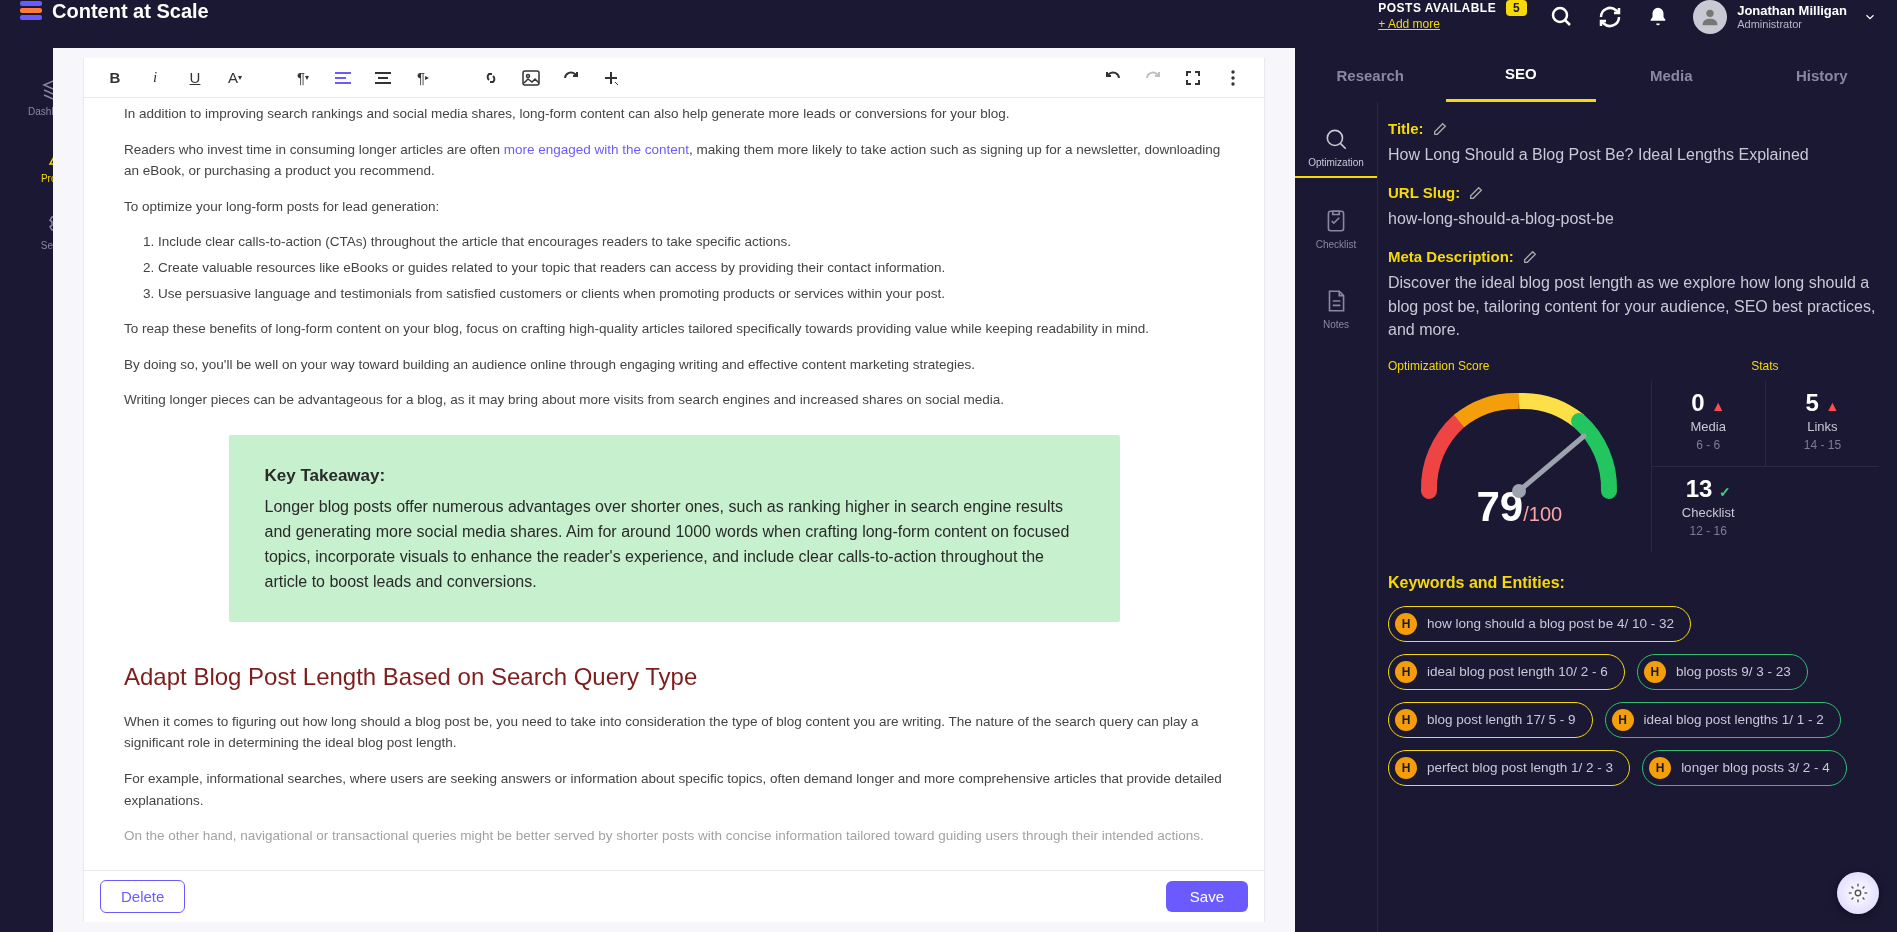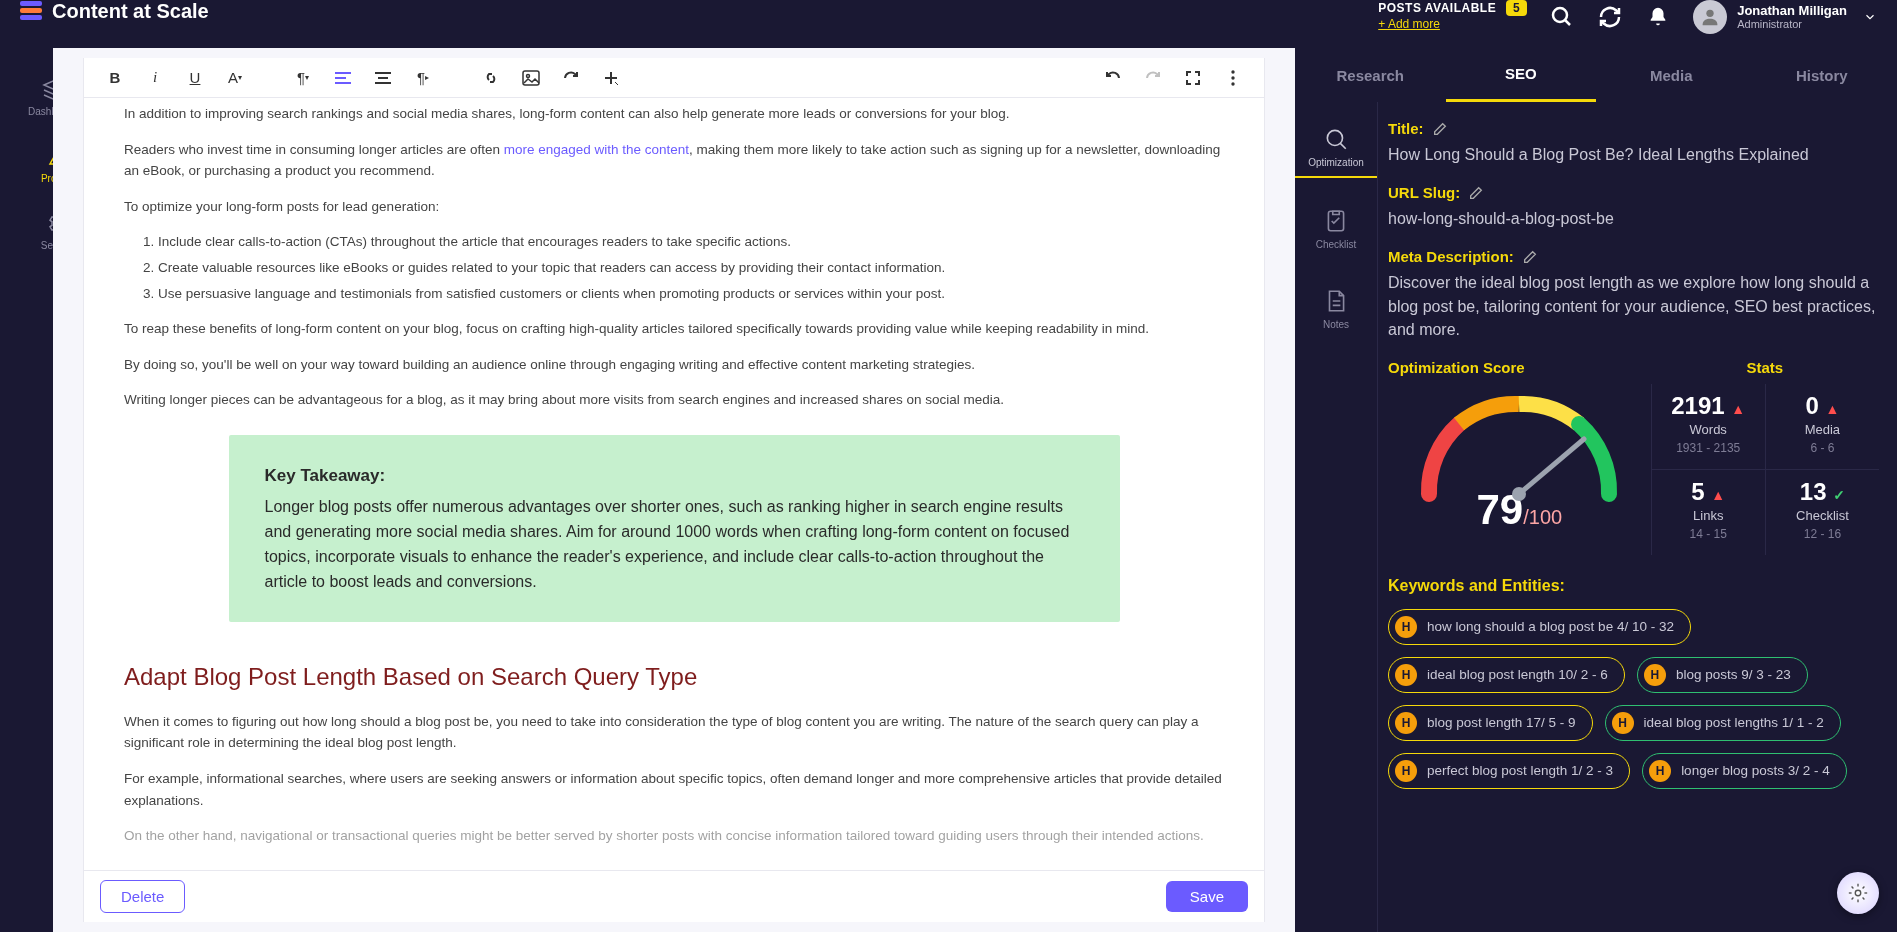--- a/index.html
+++ b/index.html
@@ -65,21 +65,21 @@
 .subnav .sitem.active { border-bottom:2px solid #f5d90a; color:#c9c8d6;}
 .subnav .sitem svg { width:26px; height:26px; }
 
 .seo-body { position:absolute; top:54px; left:75px; right:0; bottom:0; overflow:auto; padding:18px 18px 16px 18px; }
 .field-label { color:#f5d90a; font-weight:600; font-size:15px; display:flex; align-items:center; gap:8px; margin-bottom:6px;}
 .field-label svg { width:16px; height:16px; stroke:#aaa; }
 .field-value { color:#c9c8d6; font-size:16px; margin-bottom:18px; line-height:1.45;}
 
 .score-row { display:flex; margin-top:6px; }
 .score-left { flex:1.15; }
-.score-left .hdr, .stats-right .hdr { color:#f5d90a; font-weight:700; font-size:15px; margin-bottom:8px; text-align:left;}
+.score-left .hdr, .stats-right .hdr { color:#f5d90a; font-weight:400; font-size:12px; margin-bottom:8px; text-align:left;}
 .stats-right .hdr { text-align:center; }
 .gauge-wrap { position:relative; height:150px; display:flex; flex-direction:column; align-items:center; justify-content:flex-end;}
 .gauge-svg { position:absolute; top:0; left:50%; transform:translateX(-50%); }
 .score-num { font-size:42px; font-weight:700; color:#fff; }
 .score-num .denom { font-size:20px; color:#fca5a5; font-weight:400;margin-top:15px;}
 
 .stats-right { flex:1; display:flex; flex-direction:column;}
 .stat-grid { display:grid; grid-template-columns:1fr 1fr; }
 .stat-cell { text-align:center; padding:8px 4px 14px 4px; border-left:1px solid #2a2847;}
 .stat-cell:nth-child(2), .stat-cell:nth-child(4){ border-left:1px solid #2a2847;}
@@ -382,25 +382,20 @@
           </svg>
           <div class="score-num">
             <span>79</span><span class="denom">/100</span>
           </div>
         </div>
       </div>
       <div class="stats-right">
         <div class="hdr">Stats</div>
         <div class="stat-grid">
           <div class="stat-cell">
-            <div class="stat-big"><span>2191</span> <span class="arrow-up">▲</span></div>
-            <div class="stat-label">Words</div>
-            <div class="stat-range">1931 - 2135</div>
-          </div>
-          <div class="stat-cell">
             <div class="stat-big"><span>0</span> <span class="arrow-up">▲</span></div>
             <div class="stat-label">Media</div>
             <div class="stat-range">6 - 6</div>
           </div>
           <div class="stat-cell">
             <div class="stat-big"><span>5</span> <span class="arrow-up">▲</span></div>
             <div class="stat-label">Links</div>
             <div class="stat-range">14 - 15</div>
           </div>
           <div class="stat-cell">

